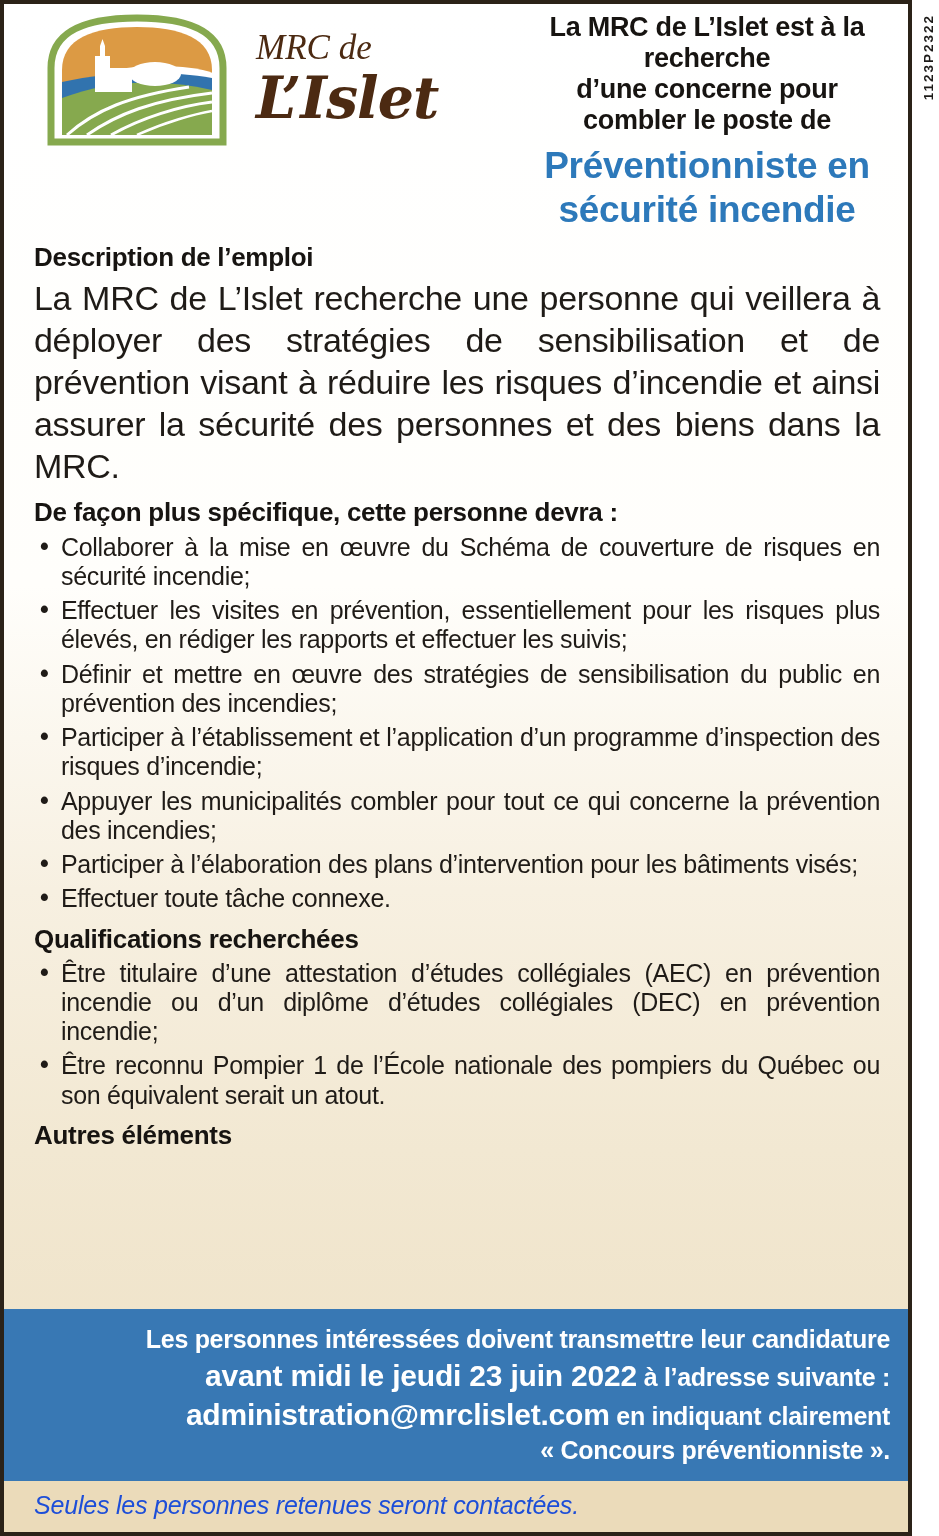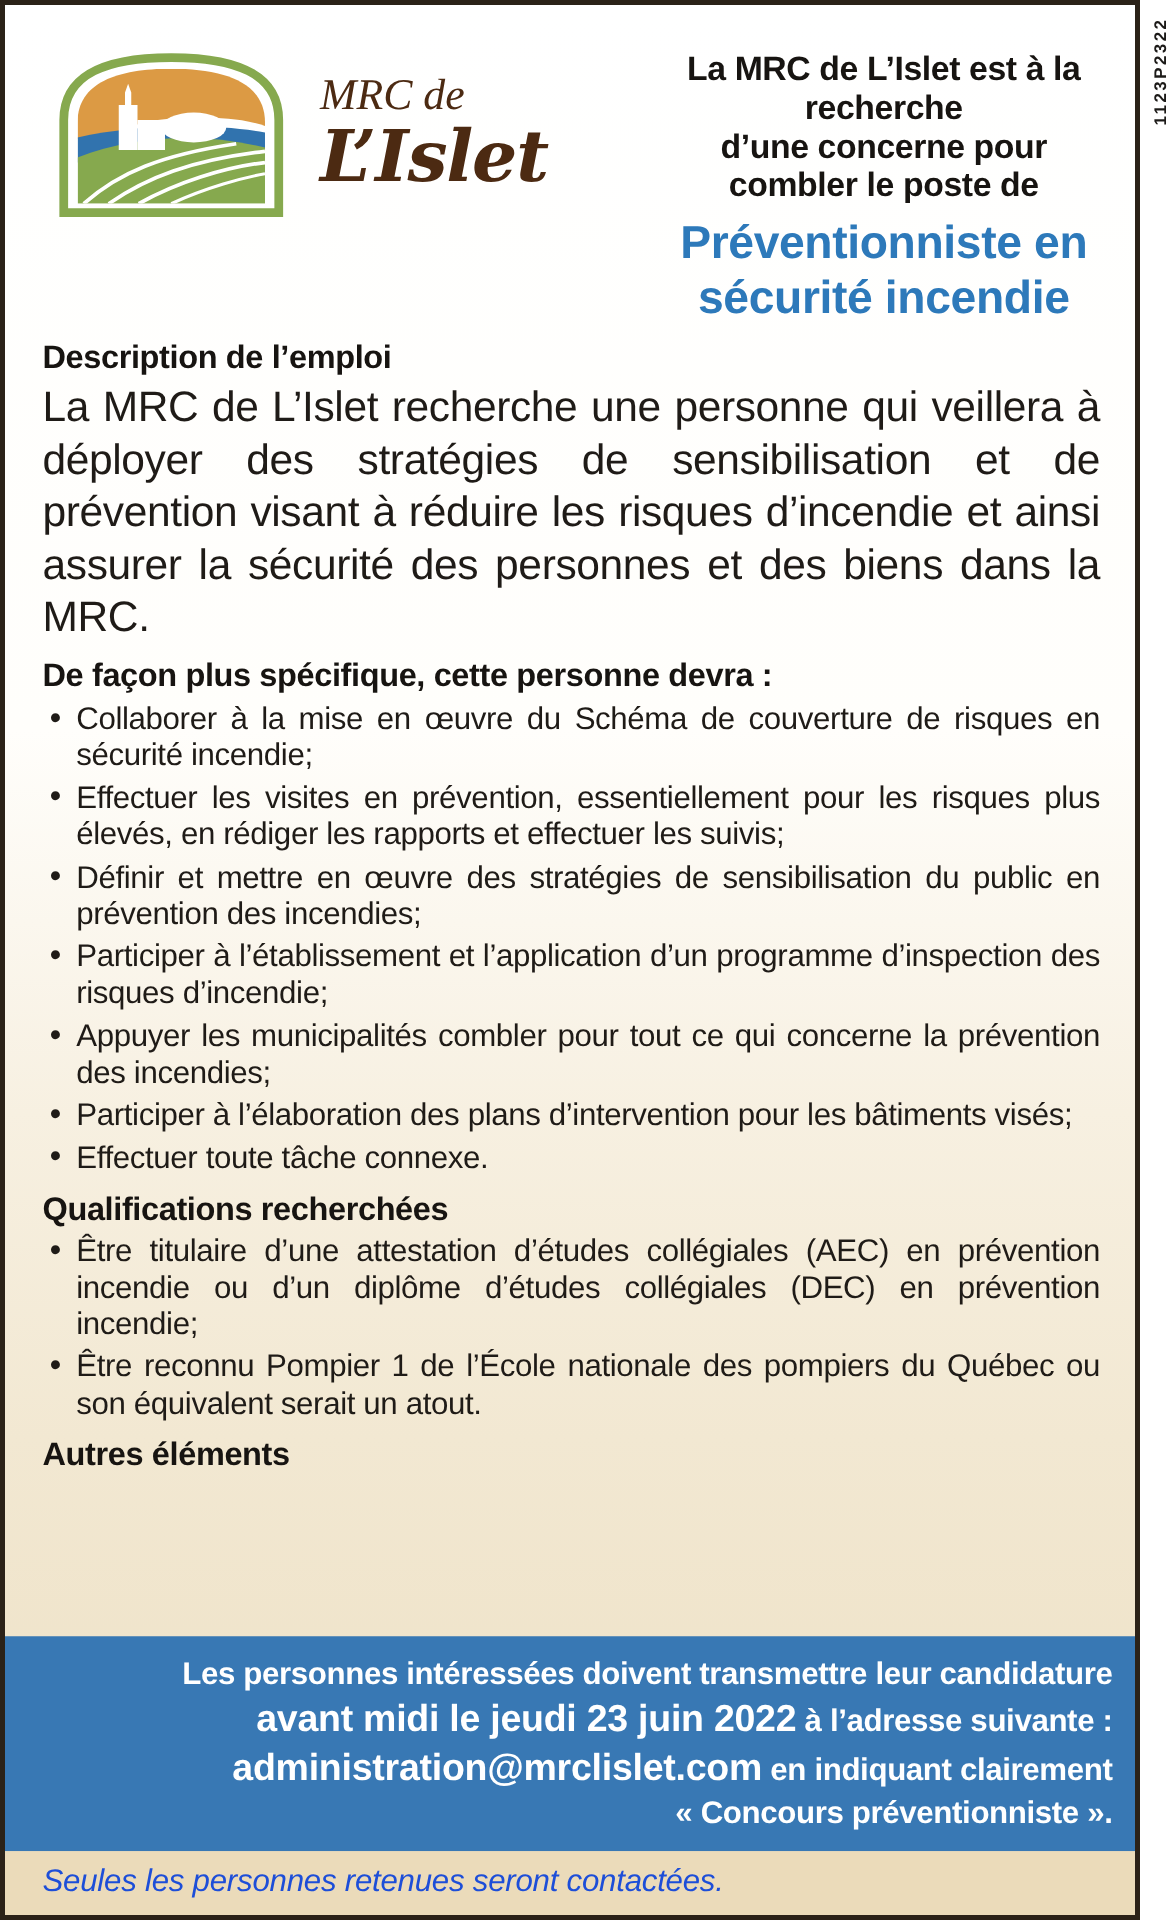--- a/index.html
+++ b/index.html
@@ -27,21 +27,21 @@
 
   
   .ad-id {
     position: absolute; top: 14px; right: 3px;
     writing-mode: vertical-rl; transform: rotate(180deg);
     font-weight: bold; font-size: 13.5px; letter-spacing: 2px;
     color: #1c1a18;
     font-family: "Liberation Sans", sans-serif;
   }
 
-  .content { flex: 1 1 auto; padding: 28px 28px 0 30px; overflow: hidden; }
+  .content { flex: 1 1 auto; padding: 0 28px 0 30px; overflow: hidden; }
 
   
   .header-row { display: flex; align-items: flex-start; margin-bottom: 4px; }
   .logo-wrap { display: flex; align-items: center; width: 500px; flex: 0 0 auto; padding-top: 4px; }
   .logo-arch { width: 206px; height: 140px; flex: 0 0 auto; }
   .logo-text { margin-left: 16px; color: #4c2a12; }
   .logo-prefix {
     font-family: "Liberation Serif", "DejaVu Serif", serif;
     font-style: italic; font-size: 35px; line-height: 1.05; display: block;
   }

